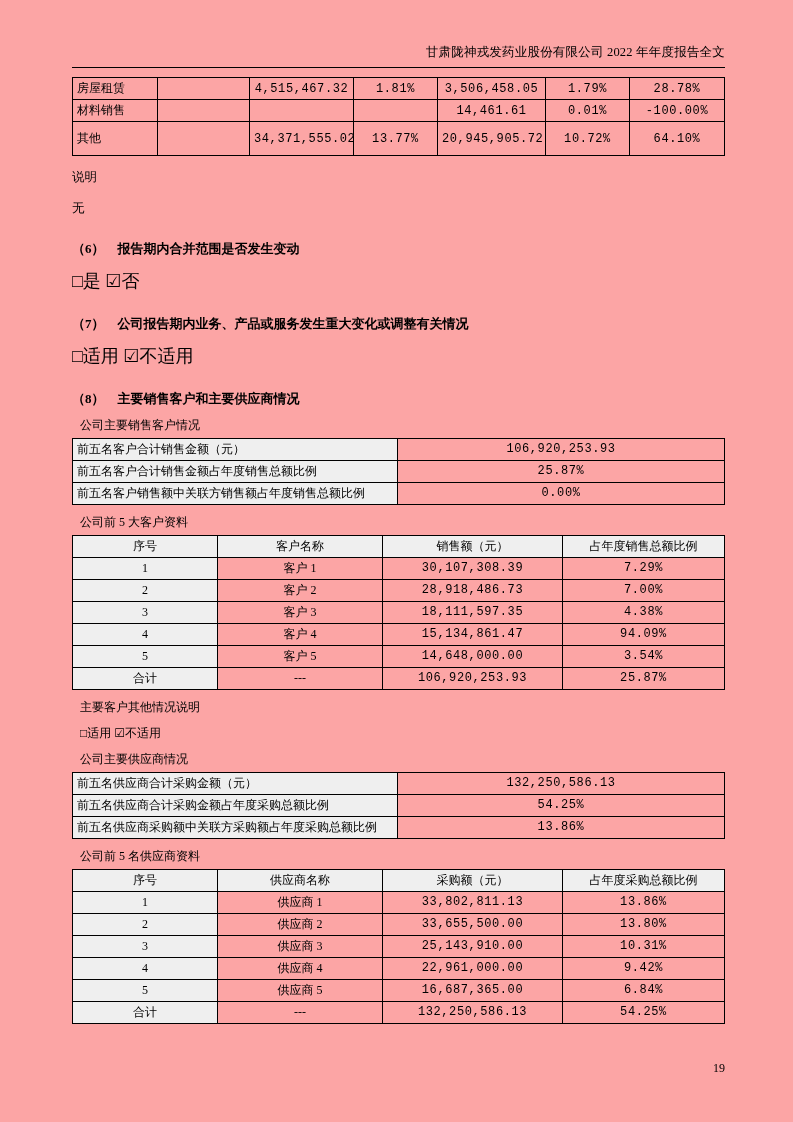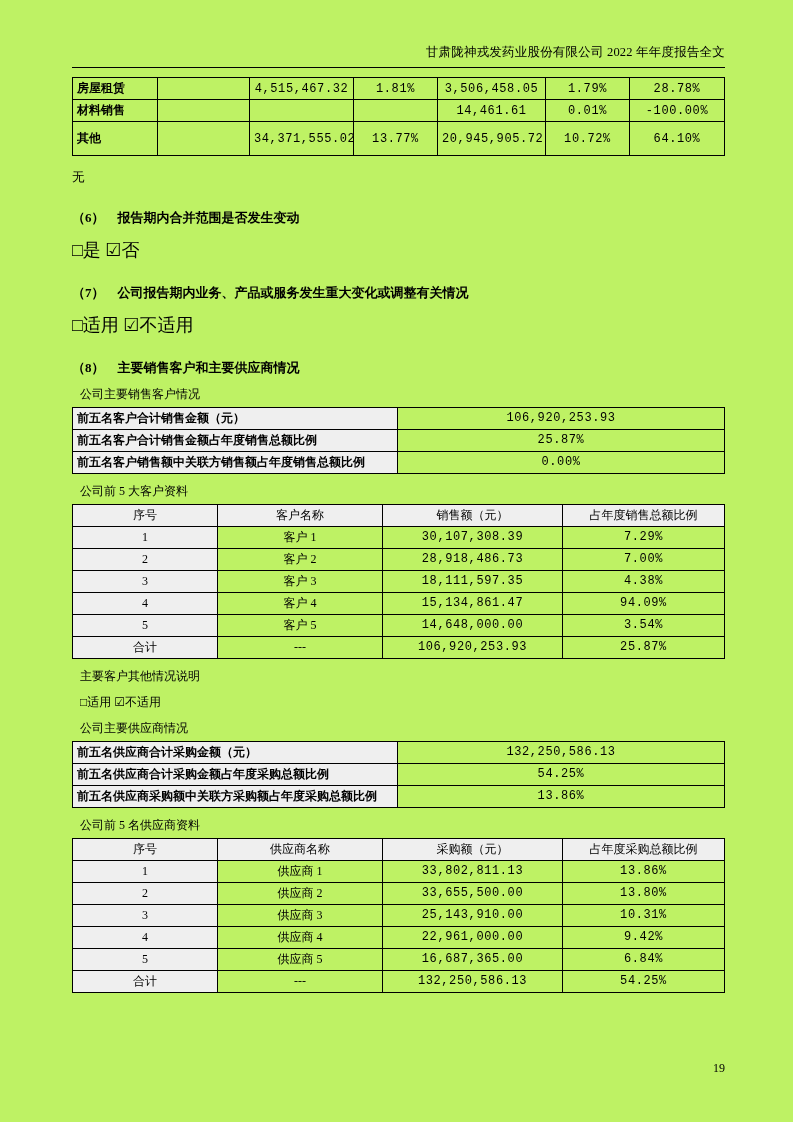--- a/index.html
+++ b/index.html
@@ -10,21 +10,21 @@
   body {
     font-family: "Liberation Serif", "DejaVu Serif", serif;
     color: #000000;
   }
   .page {
     width: 793px;
     height: 1122px;
     position: relative;
     box-sizing: border-box;
     padding: 44px 68px 0 72px;
-    background: #bef264;
+    background: #fca5a5;
     overflow: hidden;
   }
   .header {
     text-align: right;
     font-size: 12.5px;
     letter-spacing: 0.2px;
     padding-bottom: 6px;
     border-bottom: 1px solid #000;
     margin-bottom: 9px;
   }
@@ -42,21 +42,21 @@
   }
   .tbl-top td {
     height: 17px;
   }
   .num {
     text-align: center;
     font-family: Liberation Mono, monospace;
     letter-spacing: 0.6px;
   }
   .ctr { text-align: center; }
-  .lft { text-align: left; font-weight: bold; }
+  .lft { text-align: left; }
   .shade { background: #efefef; }
   .hdr-row td { background: #efefef; text-align: center; }
   .para {
     font-size: 12.5px;
     margin: 12px 0 0 0;
     line-height: 1.5;
   }
   .para-sm {
     font-size: 12px;
     margin: 9px 0 4px 8px;
@@ -119,20 +119,21 @@
         <td></td>
         <td class="num two-line">34,371,555.02</td>
         <td class="num">13.77%</td>
         <td class="num two-line">20,945,905.72</td>
         <td class="num">10.72%</td>
         <td class="num">64.10%</td>
       </tr>
     </tbody>
   </table>
 
+  <p class="para">说明</p>
   <p class="para">无</p>
 
   <p class="sect">（6）　报告期内合并范围是否发生变动</p>
   <p class="opt">□是 ☑否</p>
 
   <p class="sect">（7）　公司报告期内业务、产品或服务发生重大变化或调整有关情况</p>
   <p class="opt">□适用 ☑不适用</p>
 
   <p class="sect">（8）　主要销售客户和主要供应商情况</p>
 

